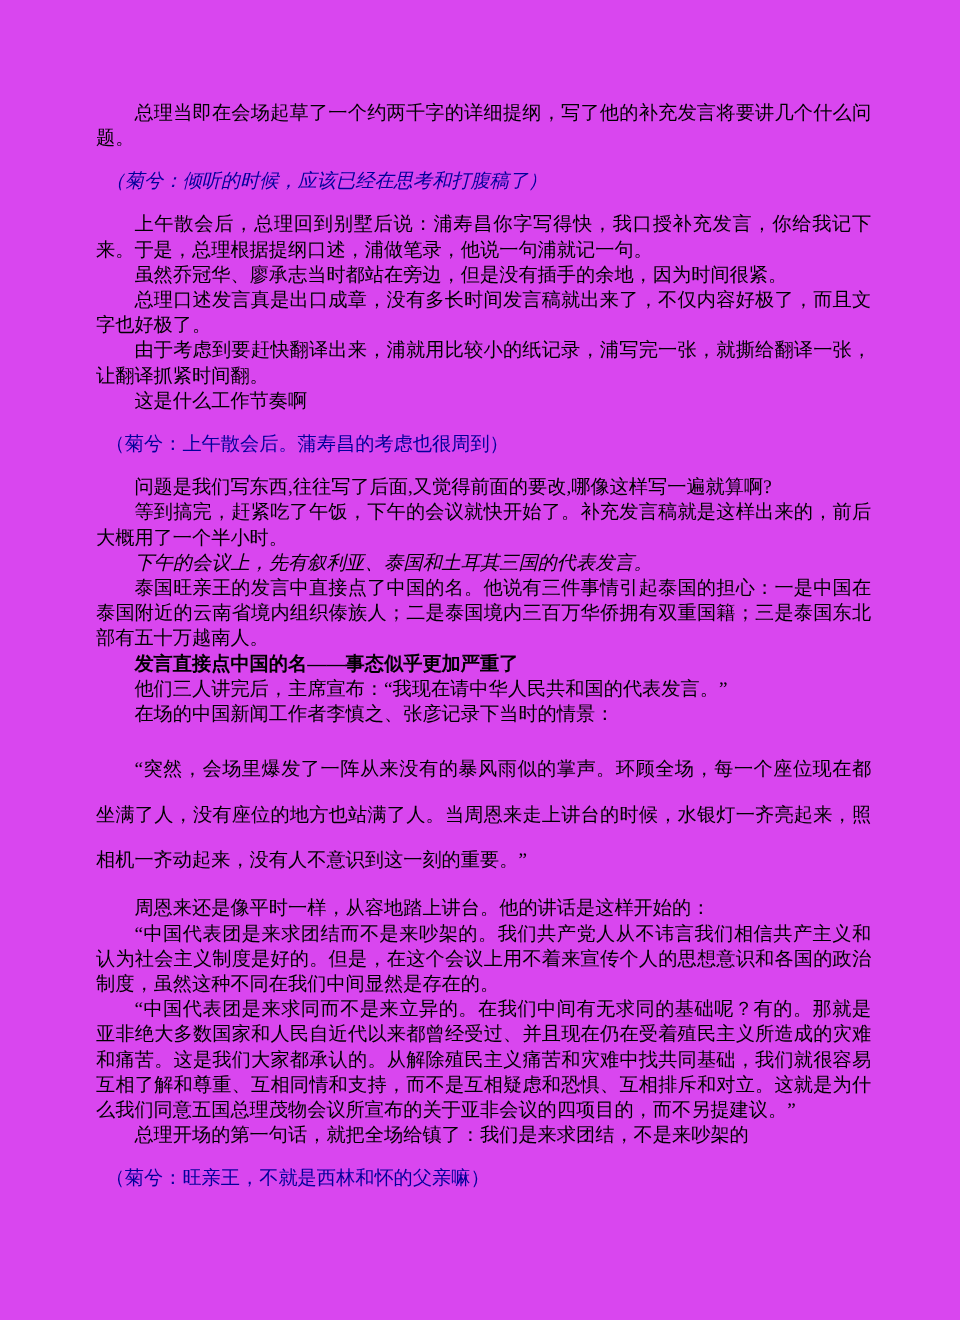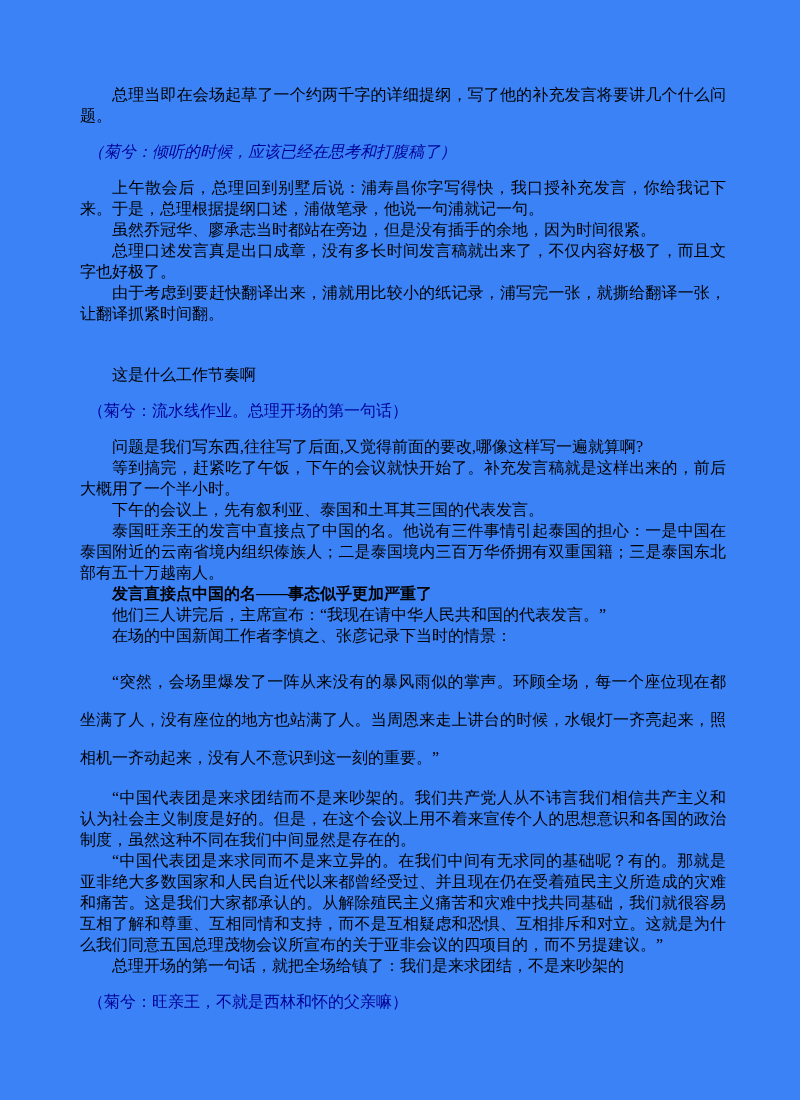--- a/index.html
+++ b/index.html
@@ -4,21 +4,21 @@
 <style>
   html, body {
     margin: 0;
     padding: 0;
     background: #ffffff;
   }
   .page {
     position: relative;
     width: 800px;
     height: 1100px;
-    background: #3b82f6;
+    background: #d946ef;
     overflow: hidden;
     font-family: "Liberation Serif", "DejaVu Serif", serif;
     color: #000000;
   }
   .content {
     position: absolute;
     left: 80px;
     top: 84px;
     width: 646px;
     font-size: 16px;
@@ -49,28 +49,29 @@
 <body>
 
 <div class="page">
   <div class="content" id="doc-body">
       <p class="para" style="color: rgb(0, 0, 0);">总理当即在会场起草了一个约两千字的详细提纲，写了他的补充发言将要讲几个什么问题。</p>
       <p class="comment" style="color: rgb(0, 0, 153); font-style: italic;">（菊兮：倾听的时候，应该已经在思考和打腹稿了）</p>
       <p class="para" style="color: rgb(0, 0, 0);">上午散会后，总理回到别墅后说：浦寿昌你字写得快，我口授补充发言，你给我记下来。于是，总理根据提纲口述，浦做笔录，他说一句浦就记一句。</p>
       <p class="para" style="color: rgb(0, 0, 0);">虽然乔冠华、廖承志当时都站在旁边，但是没有插手的余地，因为时间很紧。</p>
       <p class="para" style="color: rgb(0, 0, 0);">总理口述发言真是出口成章，没有多长时间发言稿就出来了，不仅内容好极了，而且文字也好极了。</p>
       <p class="para" style="color: rgb(0, 0, 0);">由于考虑到要赶快翻译出来，浦就用比较小的纸记录，浦写完一张，就撕给翻译一张，让翻译抓紧时间翻。</p>
-      <p class="para" style="color: rgb(0, 0, 0); margin-top: 40px;">这是什么工作节奏啊</p>
-      <p class="comment" style="color: rgb(0, 0, 153);">（菊兮：流水线作业。总理开场的第一句话）</p>
+      <p class="para" style="color: rgb(0, 0, 0);">这是什么工作节奏啊</p>
+      <p class="comment" style="color: rgb(0, 0, 153);">（菊兮：上午散会后。蒲寿昌的考虑也很周到）</p>
       <p class="para" style="color: rgb(0, 0, 0);">问题是我们写东西,往往写了后面,又觉得前面的要改,哪像这样写一遍就算啊?</p>
       <p class="para" style="color: rgb(0, 0, 0);">等到搞完，赶紧吃了午饭，下午的会议就快开始了。补充发言稿就是这样出来的，前后大概用了一个半小时。</p>
-      <p class="para" style="color: rgb(0, 0, 0);">下午的会议上，先有叙利亚、泰国和土耳其三国的代表发言。</p>
+      <p class="para" style="color: rgb(0, 0, 0); font-style: italic;">下午的会议上，先有叙利亚、泰国和土耳其三国的代表发言。</p>
       <p class="para" style="color: rgb(0, 0, 0);">泰国旺亲王的发言中直接点了中国的名。他说有三件事情引起泰国的担心：一是中国在泰国附近的云南省境内组织傣族人；二是泰国境内三百万华侨拥有双重国籍；三是泰国东北部有五十万越南人。</p>
       <p class="para" style="color: rgb(0, 0, 0); font-weight: bold;">发言直接点中国的名——事态似乎更加严重了</p>
       <p class="para" style="color: rgb(0, 0, 0);">他们三人讲完后，主席宣布：“我现在请中华人民共和国的代表发言。”</p>
       <p class="para" style="color: rgb(0, 0, 0);">在场的中国新闻工作者李慎之、张彦记录下当时的情景：</p>
       <p class="quote" style="color: rgb(0, 0, 0);">“突然，会场里爆发了一阵从来没有的暴风雨似的掌声。环顾全场，每一个座位现在都坐满了人，没有座位的地方也站满了人。当周恩来走上讲台的时候，水银灯一齐亮起来，照相机一齐动起来，没有人不意识到这一刻的重要。”</p>
+      <p class="para" style="color: rgb(0, 0, 0);">周恩来还是像平时一样，从容地踏上讲台。他的讲话是这样开始的：</p>
       <p class="para" style="color: rgb(0, 0, 0);">“中国代表团是来求团结而不是来吵架的。我们共产党人从不讳言我们相信共产主义和认为社会主义制度是好的。但是，在这个会议上用不着来宣传个人的思想意识和各国的政治制度，虽然这种不同在我们中间显然是存在的。</p>
       <p class="para" style="color: rgb(0, 0, 0);">“中国代表团是来求同而不是来立异的。在我们中间有无求同的基础呢？有的。那就是亚非绝大多数国家和人民自近代以来都曾经受过、并且现在仍在受着殖民主义所造成的灾难和痛苦。这是我们大家都承认的。从解除殖民主义痛苦和灾难中找共同基础，我们就很容易互相了解和尊重、互相同情和支持，而不是互相疑虑和恐惧、互相排斥和对立。这就是为什么我们同意五国总理茂物会议所宣布的关于亚非会议的四项目的，而不另提建议。”</p>
       <p class="para" style="color: rgb(0, 0, 0);">总理开场的第一句话，就把全场给镇了：我们是来求团结，不是来吵架的</p>
       <p class="comment" style="color: rgb(0, 0, 153);">（菊兮：旺亲王，不就是西林和怀的父亲嘛）</p>
     </div>
 </div>
 
 </body></html>

